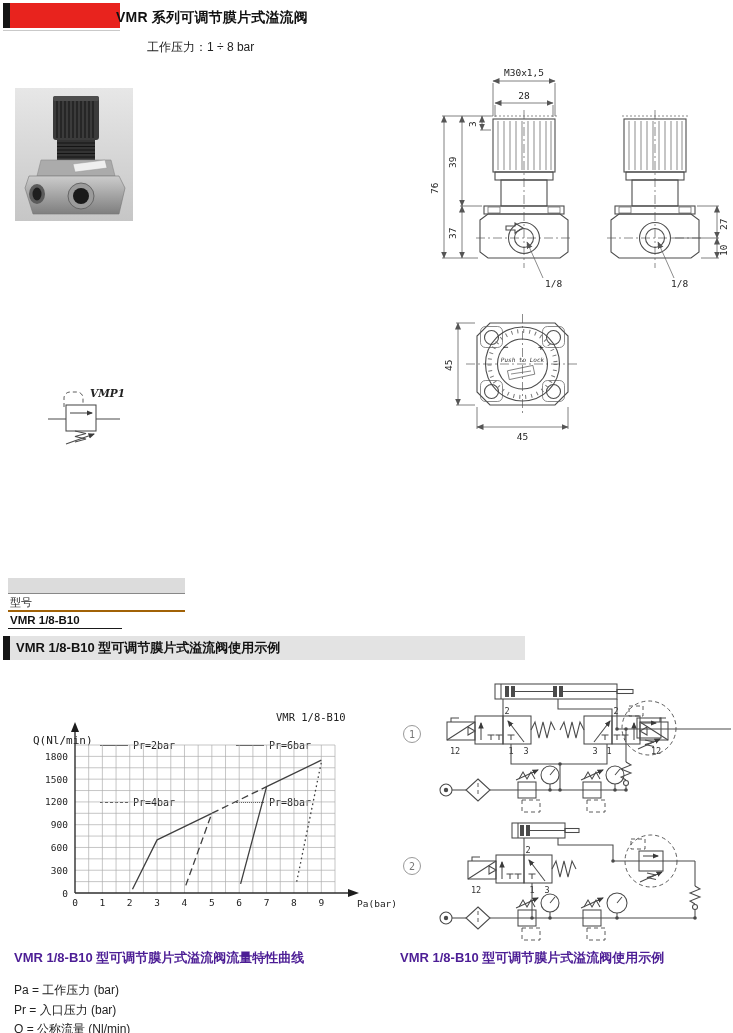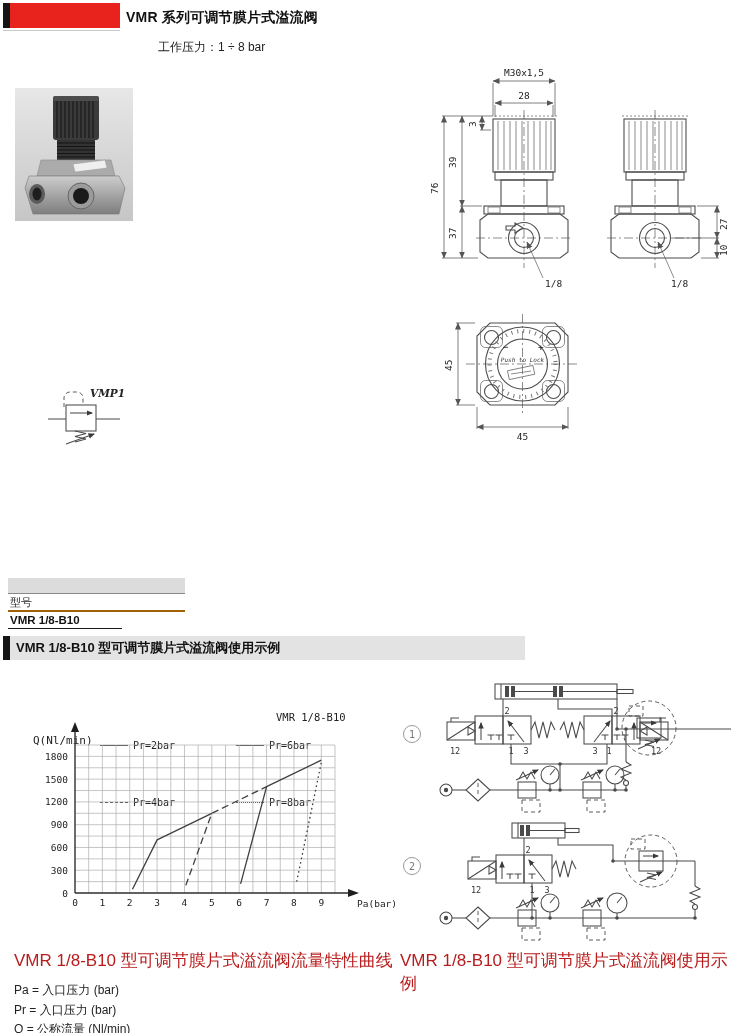--- a/index.html
+++ b/index.html
@@ -4,22 +4,22 @@
 <style>
   html,body{margin:0;padding:0;background:#fff;}
   .page{position:relative;width:733px;height:1033px;background:#fff;overflow:hidden;
         font-family:"Liberation Sans","DejaVu Sans",sans-serif;color:#111;}
   .abs{position:absolute;}
 
   
   .brand-black{left:3px;top:3px;width:7px;height:25px;background:#151515;}
   .brand-red{left:10px;top:3px;width:110px;height:25px;background:#e8231e;}
   .brand-rule{left:3px;top:30px;width:117px;height:1px;background:#c9c9c9;}
-  .doc-title{left:126px;top:9px;font-size:14px;font-weight:bold;letter-spacing:.2px;}
-  .pressure{left:158px;top:39px;font-size:12px;color:#222;}
+  .doc-title{left:116px;top:9px;font-size:14px;font-weight:bold;letter-spacing:.2px;}
+  .pressure{left:147px;top:39px;font-size:12px;color:#222;}
 
   
   .tbl{left:8px;top:578px;width:177px;font-size:11px;}
   .tbl-cap{height:15px;background:#dcdcdc;border-bottom:1px solid #888;}
   .tbl-h{height:16px;line-height:16px;padding-left:2px;border-bottom:2px solid #a16207;color:#222;}
   .tbl-v{height:16px;line-height:16px;padding-left:2px;width:112px;
          border-bottom:1.6px solid #1a1a1a;font-weight:bold;font-size:11.5px;}
 
   
   .sec{left:0;top:636px;height:24px;width:733px;}
@@ -53,21 +53,21 @@
 
   
   .ck{stroke:#4a4a4a;fill:none;stroke-width:1.05;}
   .ckd{stroke:#4a4a4a;fill:none;stroke-width:0.9;stroke-dasharray:4 3;}
   .ckf{fill:#4a4a4a;stroke:none;}
   .ctxt{font:8.5px "DejaVu Sans Mono",monospace;fill:#333;}
   .badge{stroke:#9a9a9a;fill:none;stroke-width:1;}
   .btxt{font:10px "DejaVu Sans Mono",monospace;fill:#777;}
 
   
-  .cap{font-size:17px;color:#b91c1c;}
+  .cap{font-size:13px;color:#4c1d95;font-weight:bold;}
   .defs-list{left:14px;top:981px;font-size:12px;color:#222;line-height:19.5px;}
 
   .sym-lab{font:italic bold 10.5px "DejaVu Serif",serif;fill:#222;}
 </style>
 </head>
 <body>
 
 <div class="page">
 
   <div class="abs brand-black"></div>
@@ -447,18 +447,18 @@
     <rect x="189" y="108" width="18" height="12" class="ckd"></rect>
     <circle cx="219" cy="83" r="10" class="ck" fill="#fff"></circle>
     <path class="ck" d="M219,83 L224,77 M219,93 V98"></path>
     <circle cx="219" cy="98" r="1.8" class="ckf"></circle>
   </svg>
 
   <div class="abs cap" style="left:14px;top:949px">VMR 1/8-B10 型可调节膜片式溢流阀流量特性曲线</div>
   <div class="abs cap" style="left:400px;top:949px">VMR 1/8-B10 型可调节膜片式溢流阀使用示例</div>
 
   <div class="abs defs-list">
-    <div>Pa = 入口压力 (bar)</div>
+    <div>Pa = 工作压力 (bar)</div>
     <div>Pr = 入口压力 (bar)</div>
     <div>Q = 公称流量 (Nl/min)</div>
   </div>
 
 </div>
 
 </body></html>

